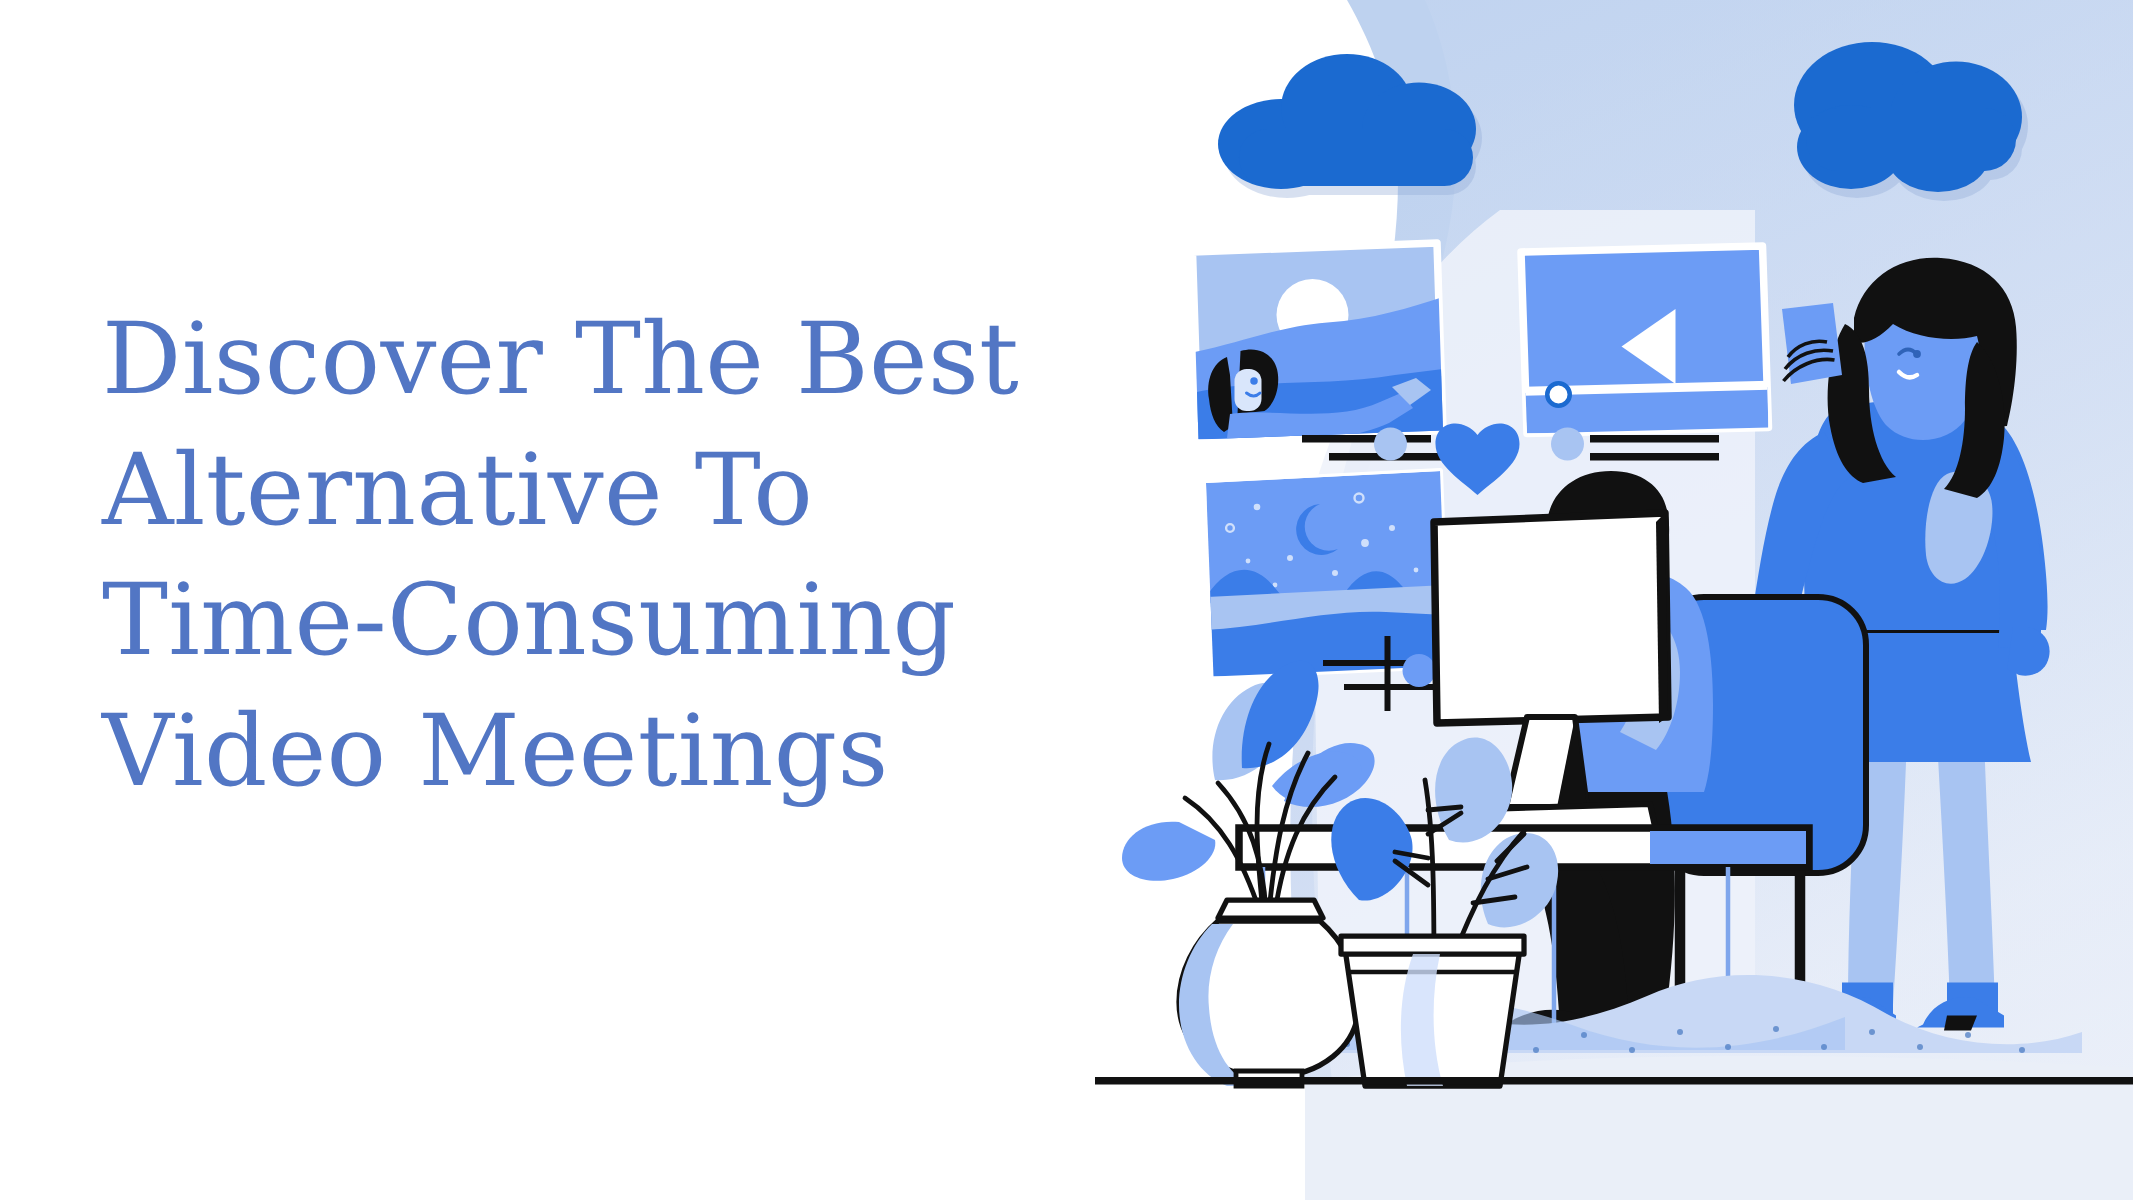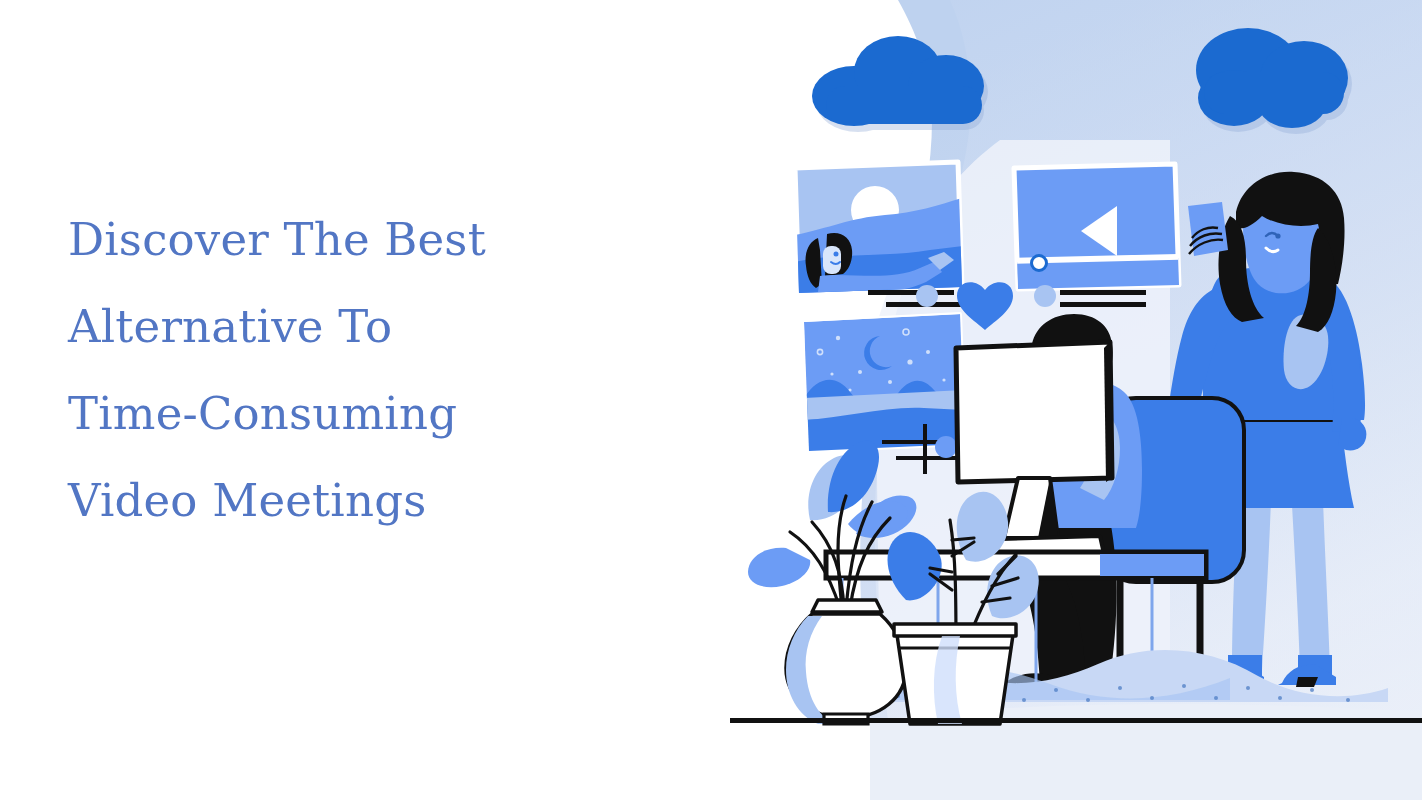--- a/index.html
+++ b/index.html
@@ -24,21 +24,21 @@
     position: absolute;
     left: 68px;
     top: 196px;
     width: 640px;
     z-index: 40;
   }
   .hero-headline {
     margin: 0;
     font-family: "DejaVu Serif", "Liberation Serif", serif;
     font-weight: 400;
-    font-size: 45px;
+    font-size: 66px;
     line-height: 87px;
     letter-spacing: 0.2px;
     color: #5276c4;
     white-space: pre-line;
   }
 
   
   .illustration {
     position: absolute;
     right: 0;

